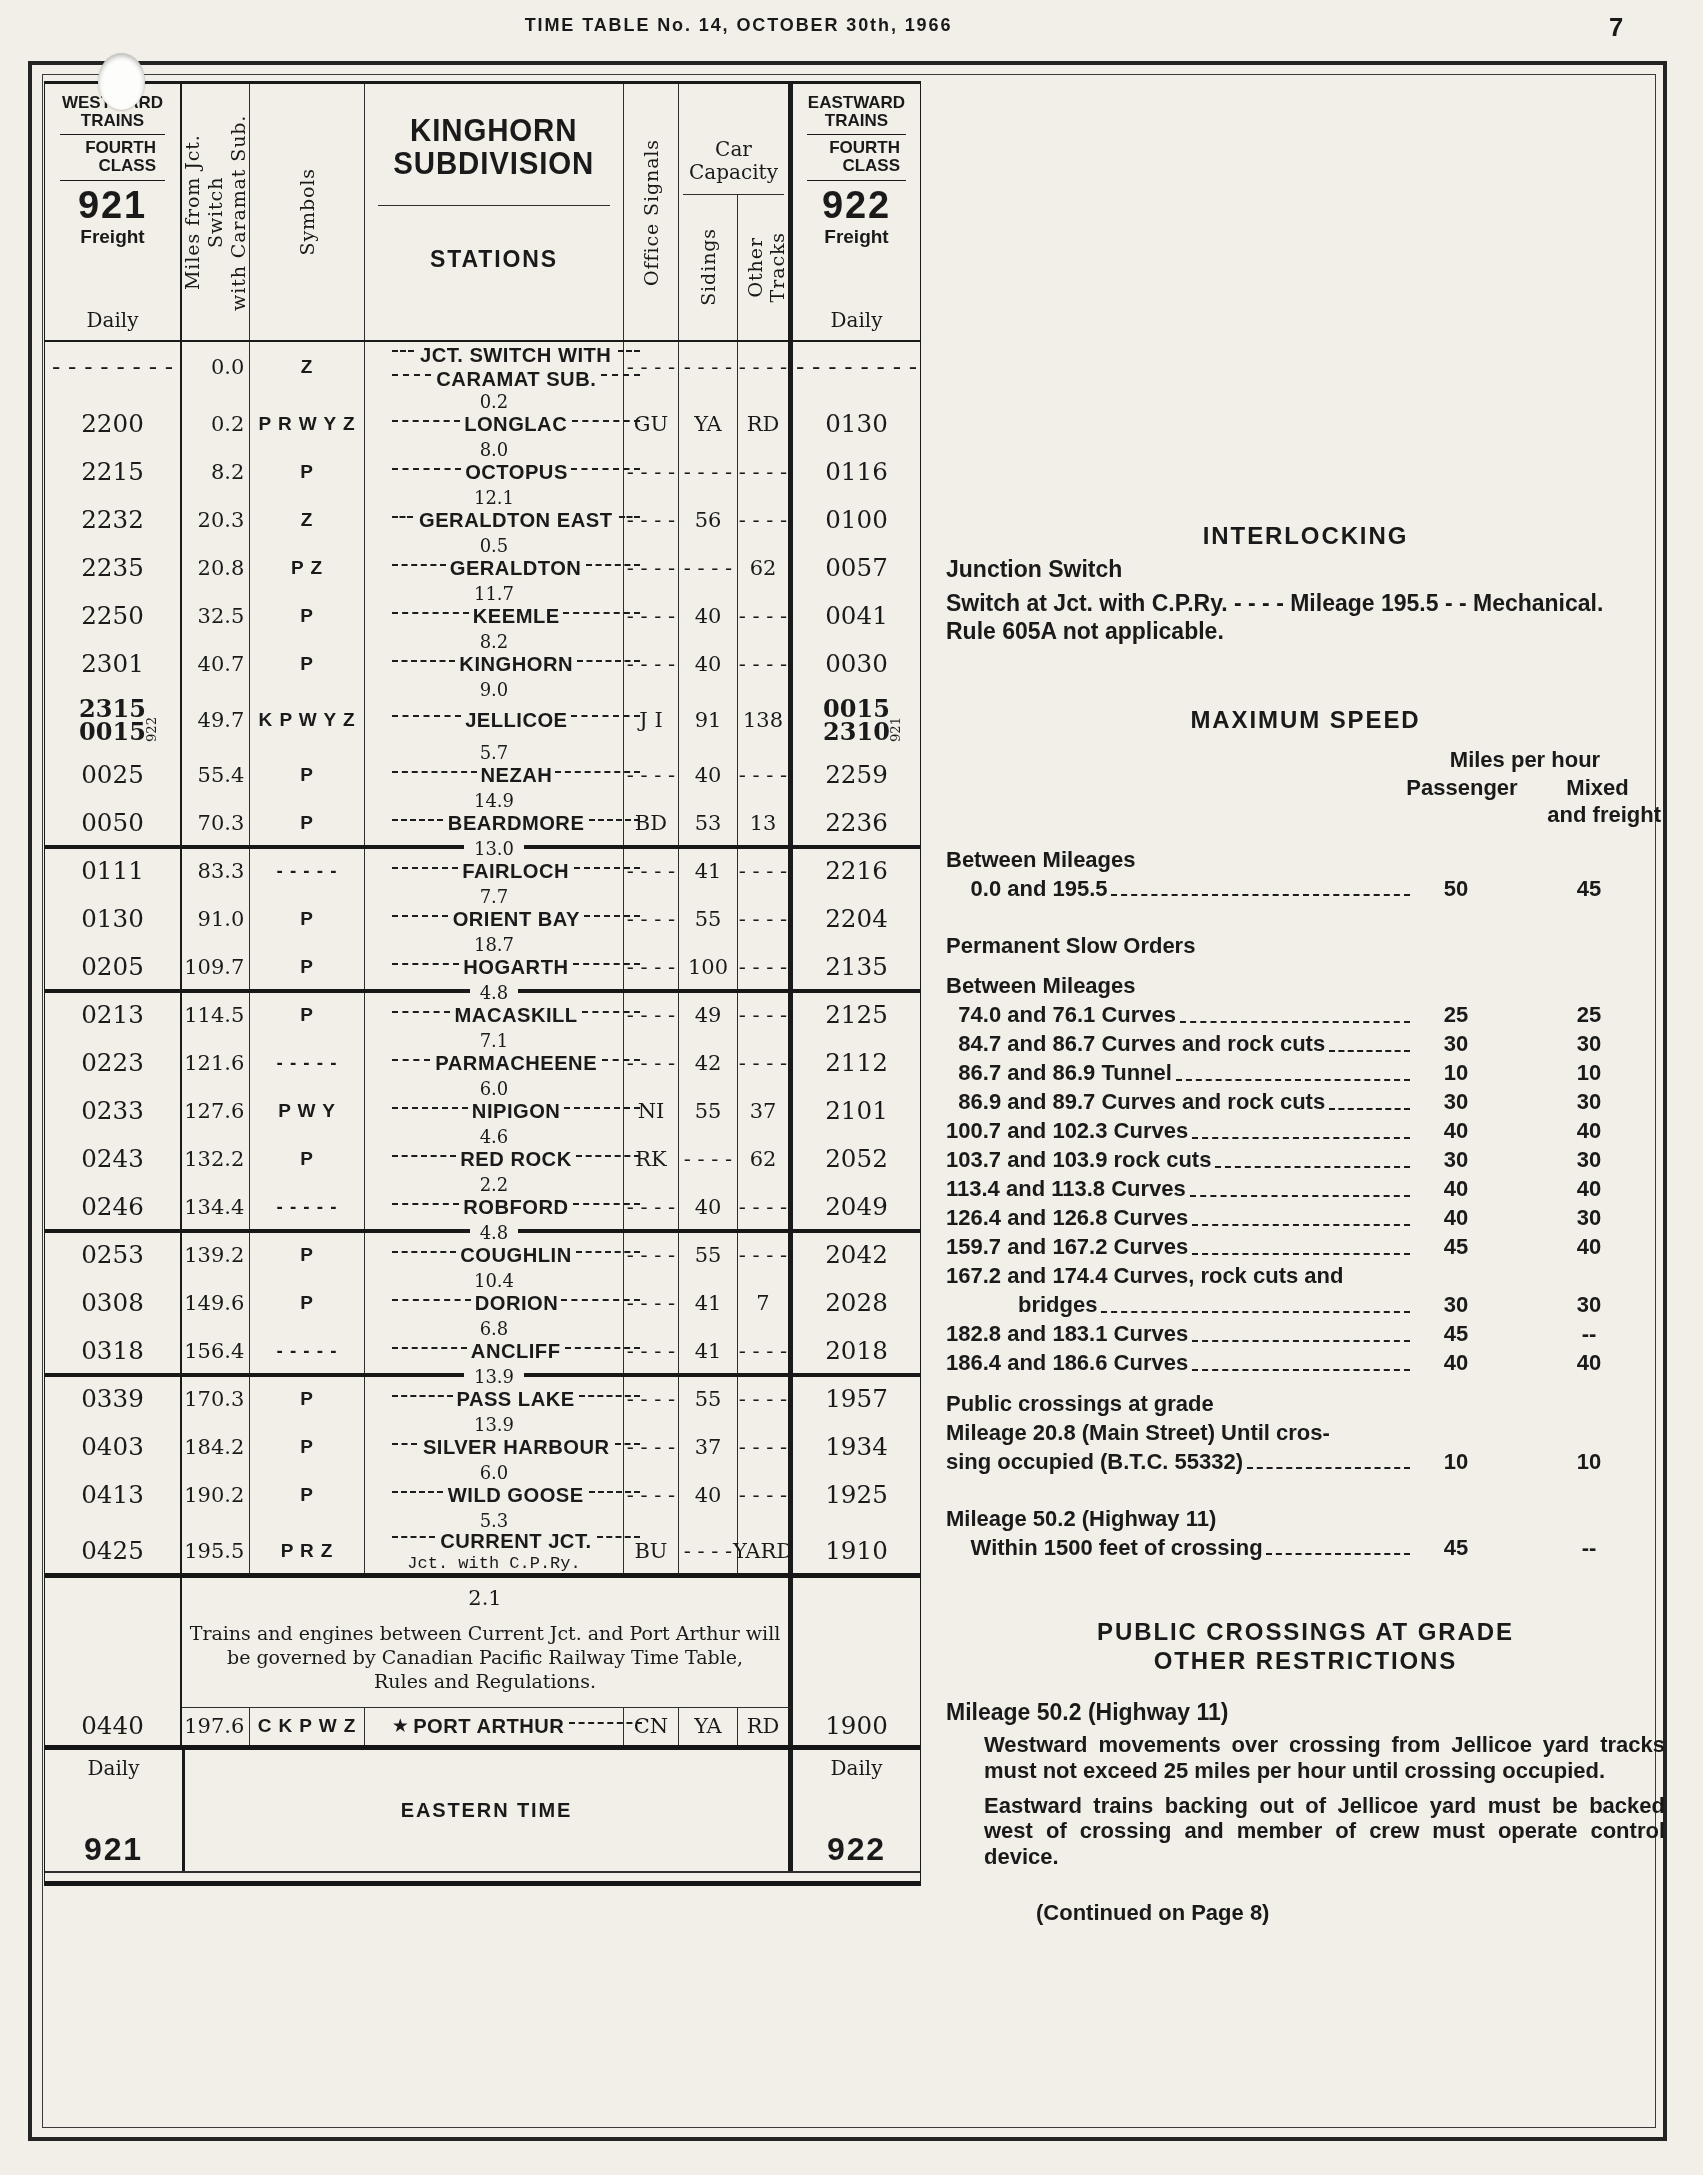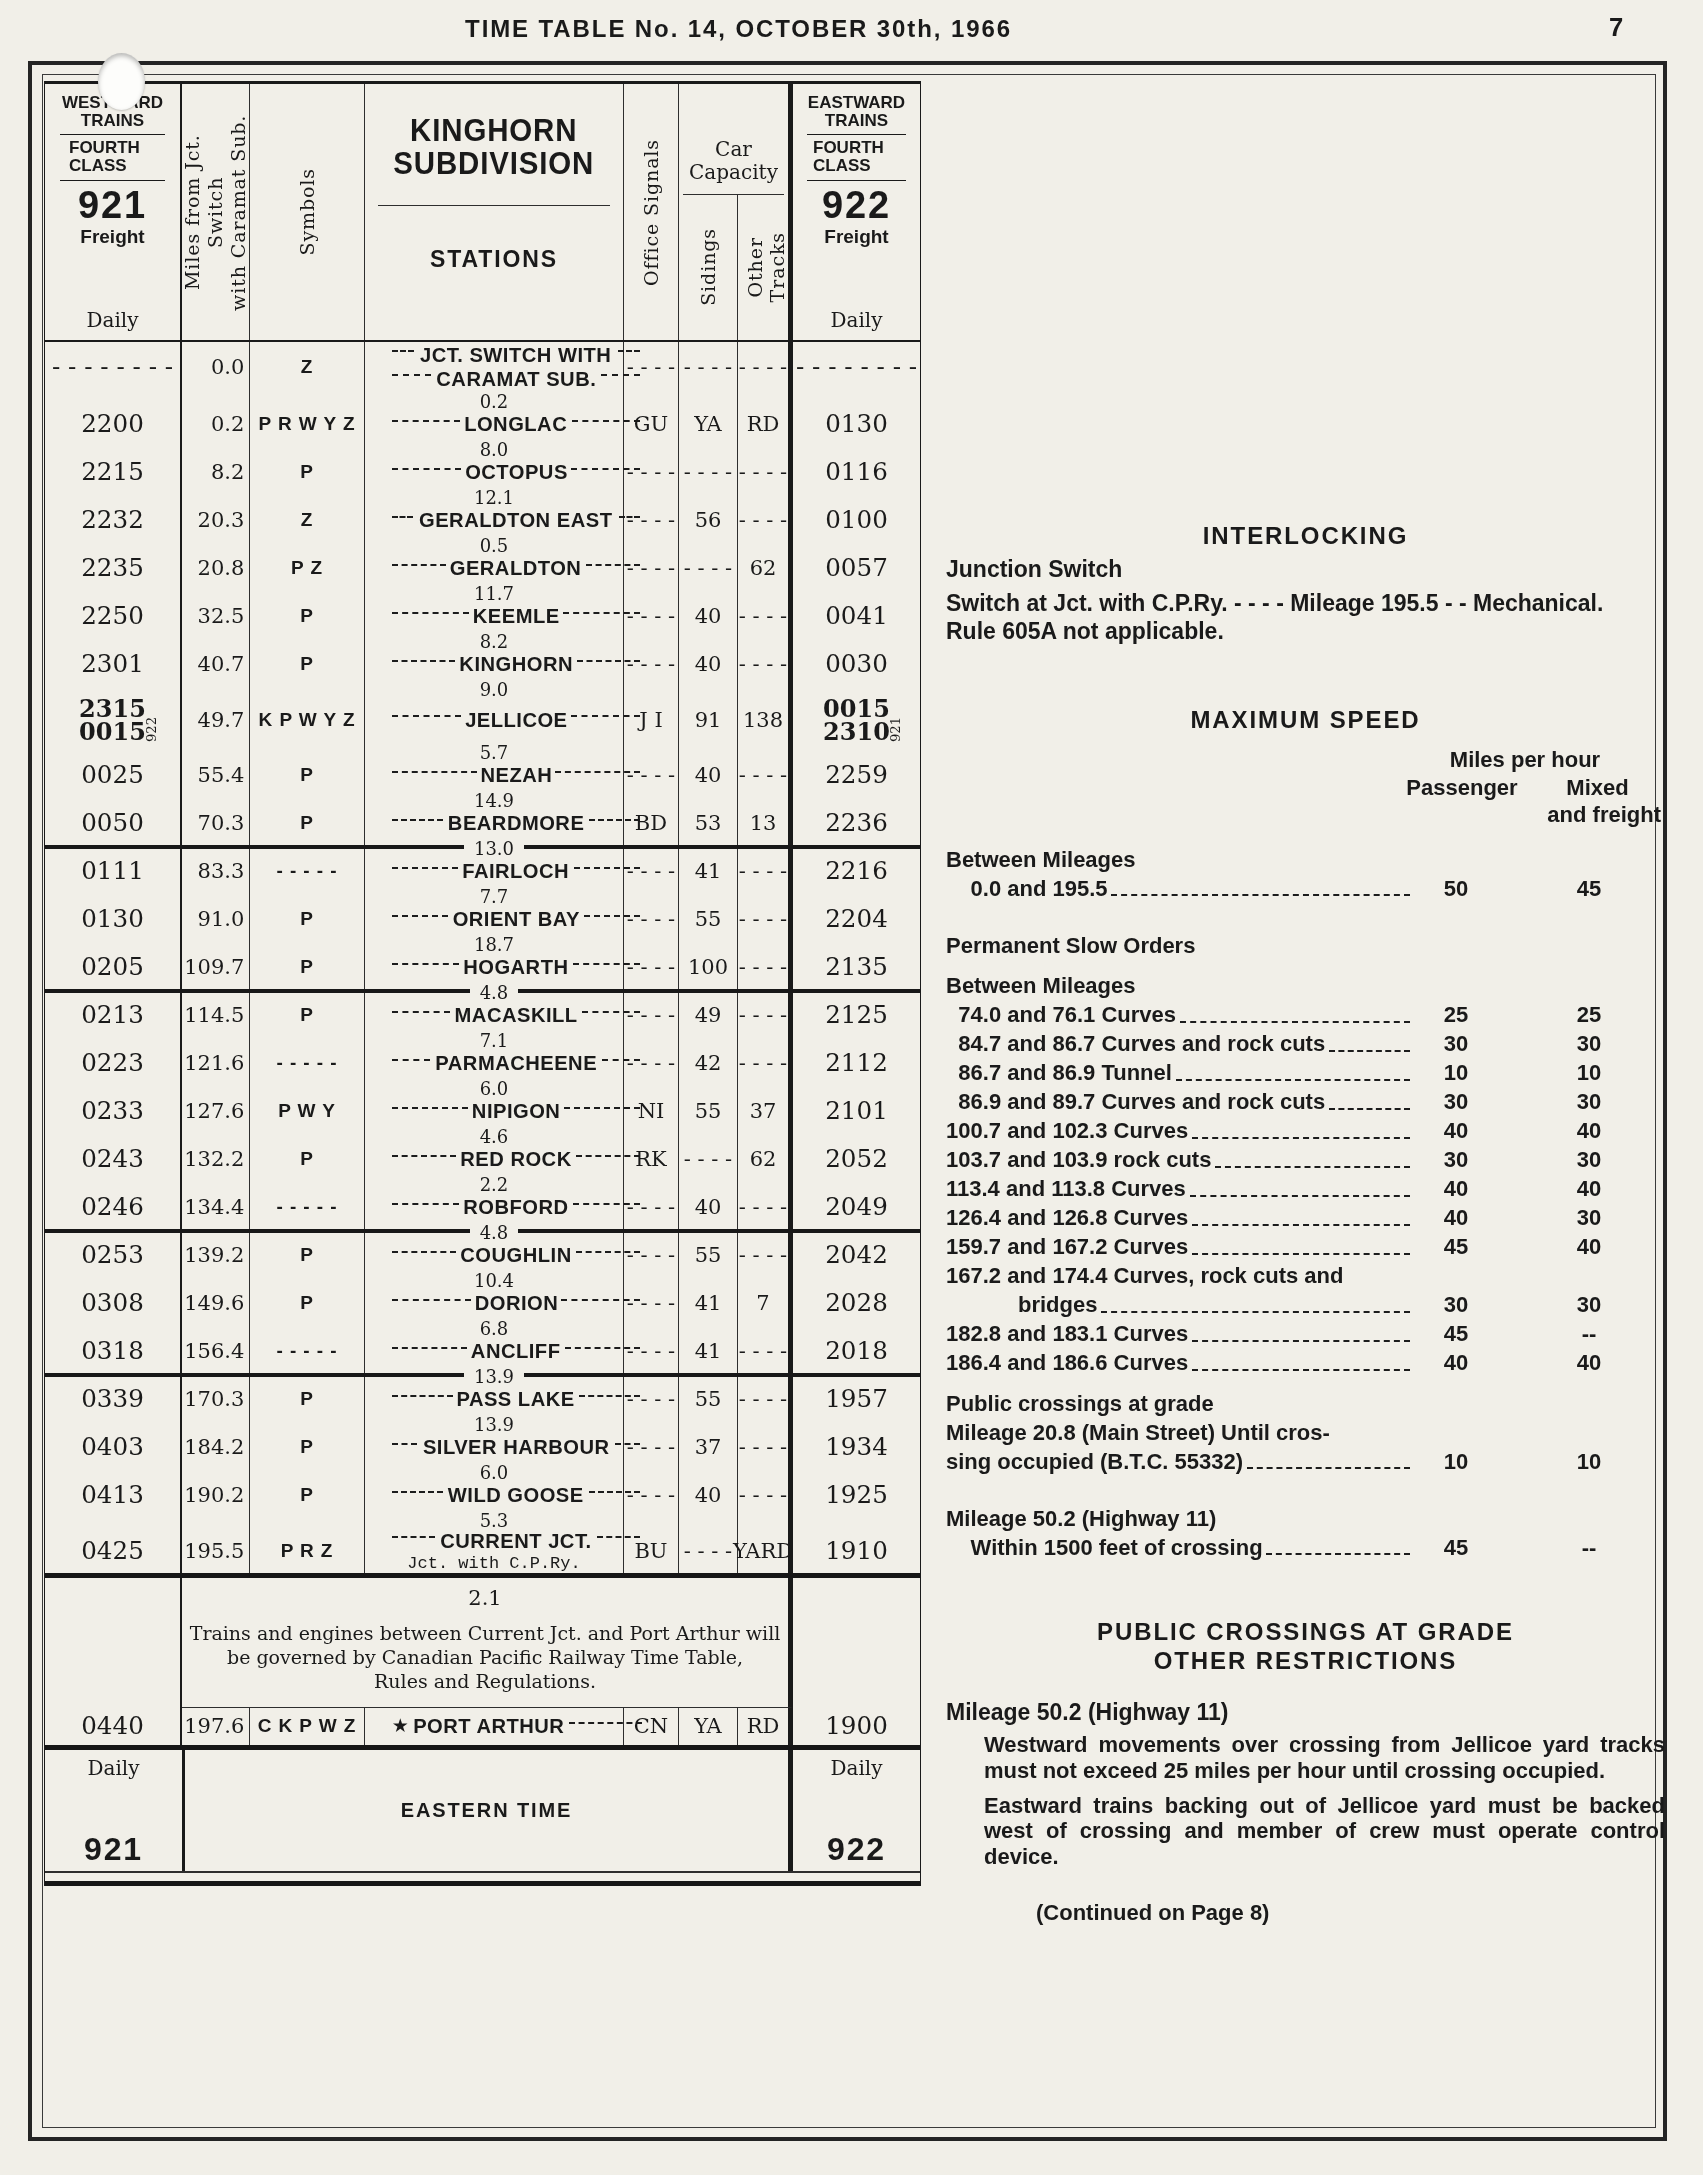--- a/index.html
+++ b/index.html
@@ -7,21 +7,21 @@
     --serif:"DejaVu Serif", serif;
     --sans:"Liberation Sans", sans-serif;
     --cols:137px 68px 115px 259px 55px 59px 55px 127px;
   }
   html,body{margin:0;padding:0;background:#e7e5df;}
   .page{position:relative;width:1703px;height:2176px;background:var(--paper);
         font-family:var(--sans);color:var(--ink);overflow:hidden;}
 
   
   .doc-title{position:absolute;top:15px;left:38px;width:1401px;text-align:center;
-             font-weight:bold;font-size:24px;letter-spacing:1.9px;}
+             font-weight:bold;font-size:18px;letter-spacing:1.9px;}
   .page-num{position:absolute;top:13.2px;left:1609px;font-weight:bold;font-size:25.6px;}
   .frame-outer{position:absolute;left:28px;top:61px;width:1639px;height:2080px;
                border:4.7px solid #242424;box-sizing:border-box;}
   .frame-inner{position:absolute;left:42px;top:74px;width:1614px;height:2054px;
                border:1.9px solid #3a3a3a;box-sizing:border-box;}
   .punch-hole{position:absolute;left:98px;top:53px;width:47px;height:57px;border-radius:50%;
               background:#fdfdfb;box-shadow:inset 0 2.8px 5.7px rgba(0,0,0,.28),0 0.9px 1.9px rgba(0,0,0,.18);z-index:9;}
 
   
   .ttable{position:absolute;left:44px;top:81px;width:875px;box-sizing:content-box;
@@ -36,21 +36,21 @@
   
   .thead{display:grid;grid-template-columns:137px 68px 115px 259px 55px 114px 127px;
          height:256px;border-bottom:2.8px solid var(--ink);}
   .hc{border-right:1.9px solid var(--ink2);box-sizing:border-box;display:flex;align-items:center;justify-content:center;}
   .hc.hwest{border-right:2.8px solid var(--ink);}
   .hc.hcap{border-right:5.7px solid var(--ink);}
   .hc.heast{border-right:0;}
   .endcol{display:flex;flex-direction:column;align-items:center;width:100%;height:100%;padding:9.5px 0 7.6px;box-sizing:border-box;}
   .hdir{font-weight:bold;font-size:17px;line-height:18px;text-align:center;width:104px;}
   .hrule{width:78%;border-top:1.9px solid var(--ink);margin:4.7px auto 3.8px;}
-  .hcls{font-weight:bold;font-size:17px;line-height:18px;text-align:left;width:87px;}
+  .hcls{font-weight:bold;font-size:17px;line-height:18px;text-align:right;width:87px;}
   .htrain{font-weight:bold;font-size:38px;line-height:38px;letter-spacing:1.9px;margin-top:1.9px;}
   .hsvc{font-weight:bold;font-size:19px;margin-top:1.9px;}
   .hspace{flex:1;}
   .hfreq{font-family:var(--serif);font-size:20px;}
   .vlab{writing-mode:vertical-rl;transform:rotate(180deg);font-family:var(--serif);
         font-size:19px;line-height:23px;letter-spacing:0.9px;max-height:231px;white-space:pre-line;text-align:center;}
   .hstn{flex-direction:column;justify-content:flex-start;padding-top:30px;}
   .kgh{font-weight:bold;font-size:31px;line-height:33px;text-align:center;letter-spacing:0.9px;
        white-space:pre-line;transform:scaleX(.95);}
   .stn-rule{width:90%;border-top:1.9px solid var(--ink2);margin-top:24.6px;}

